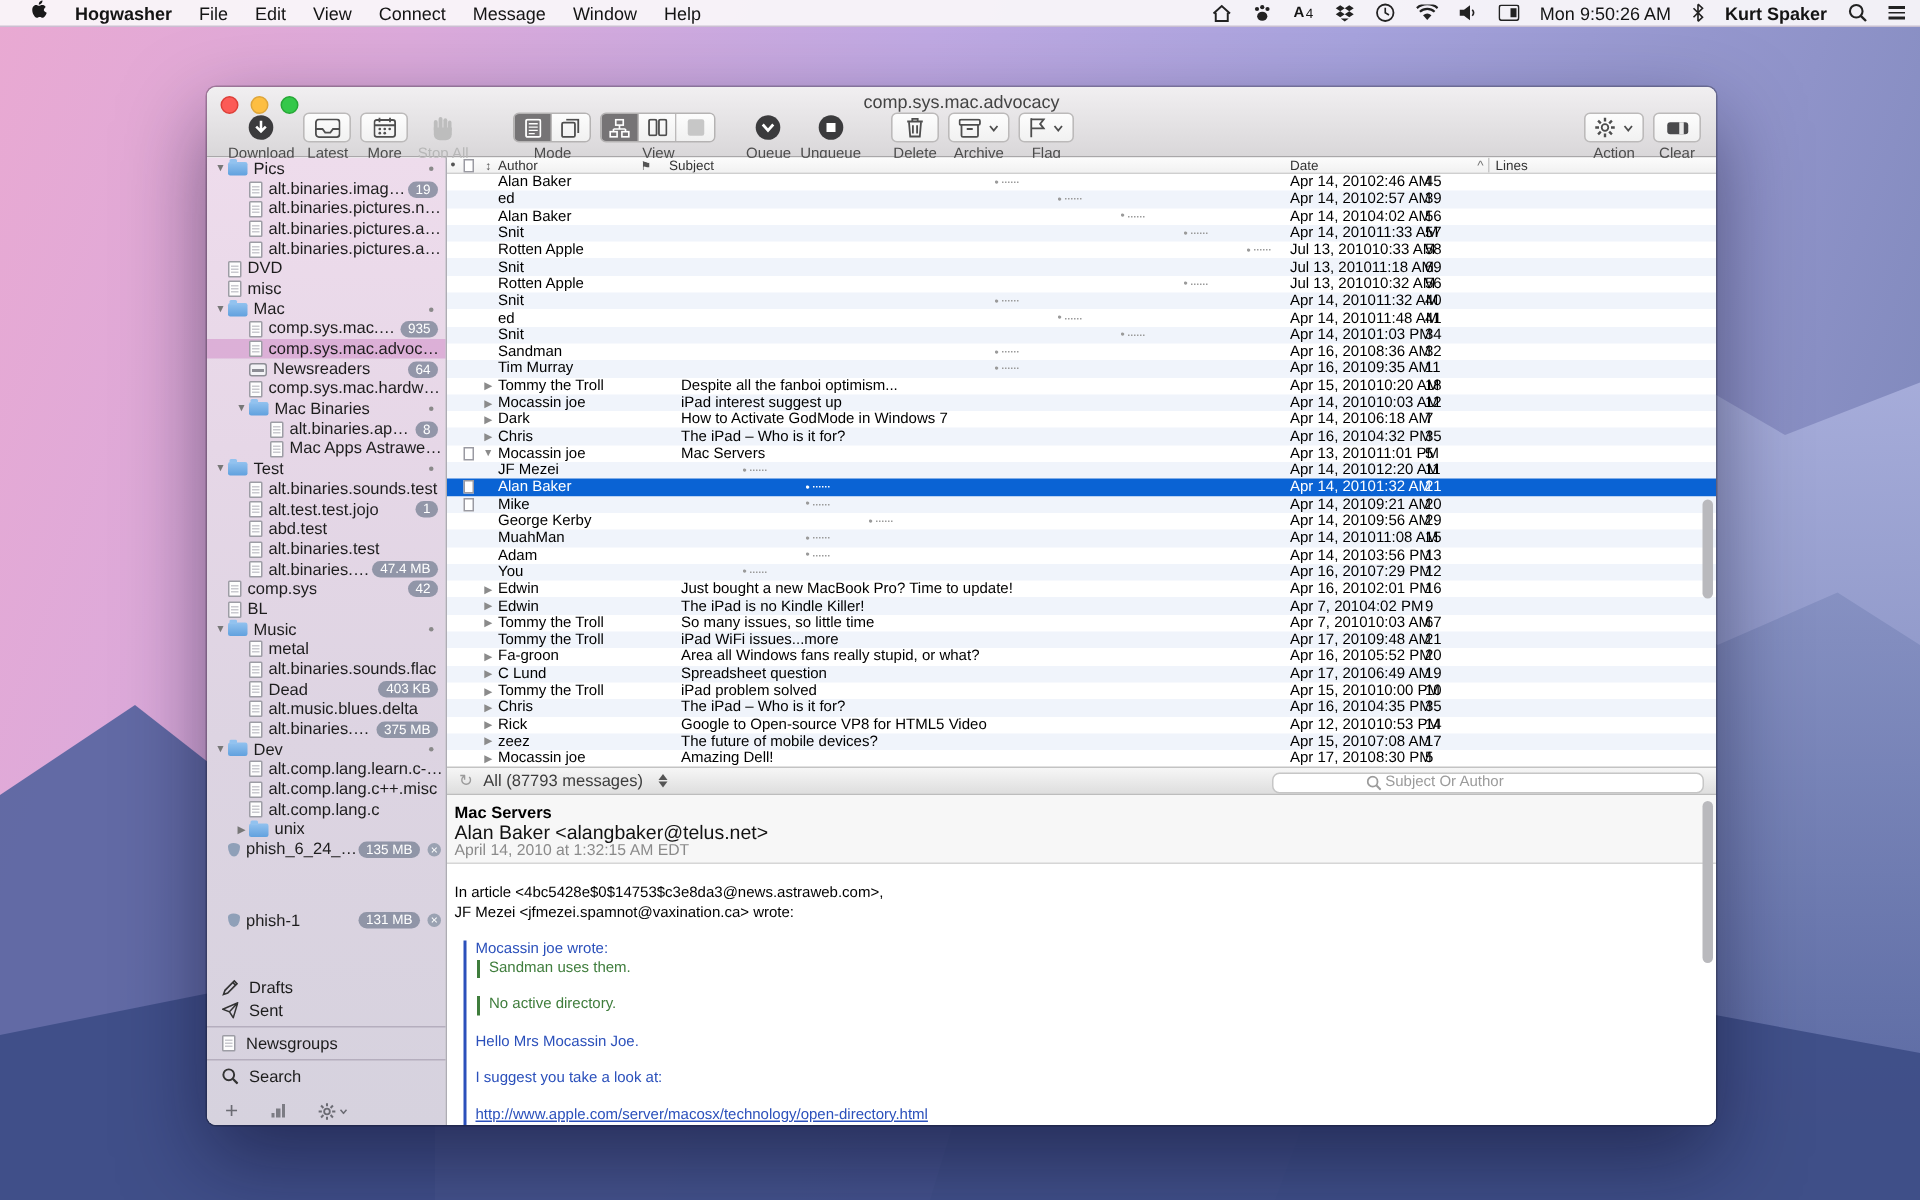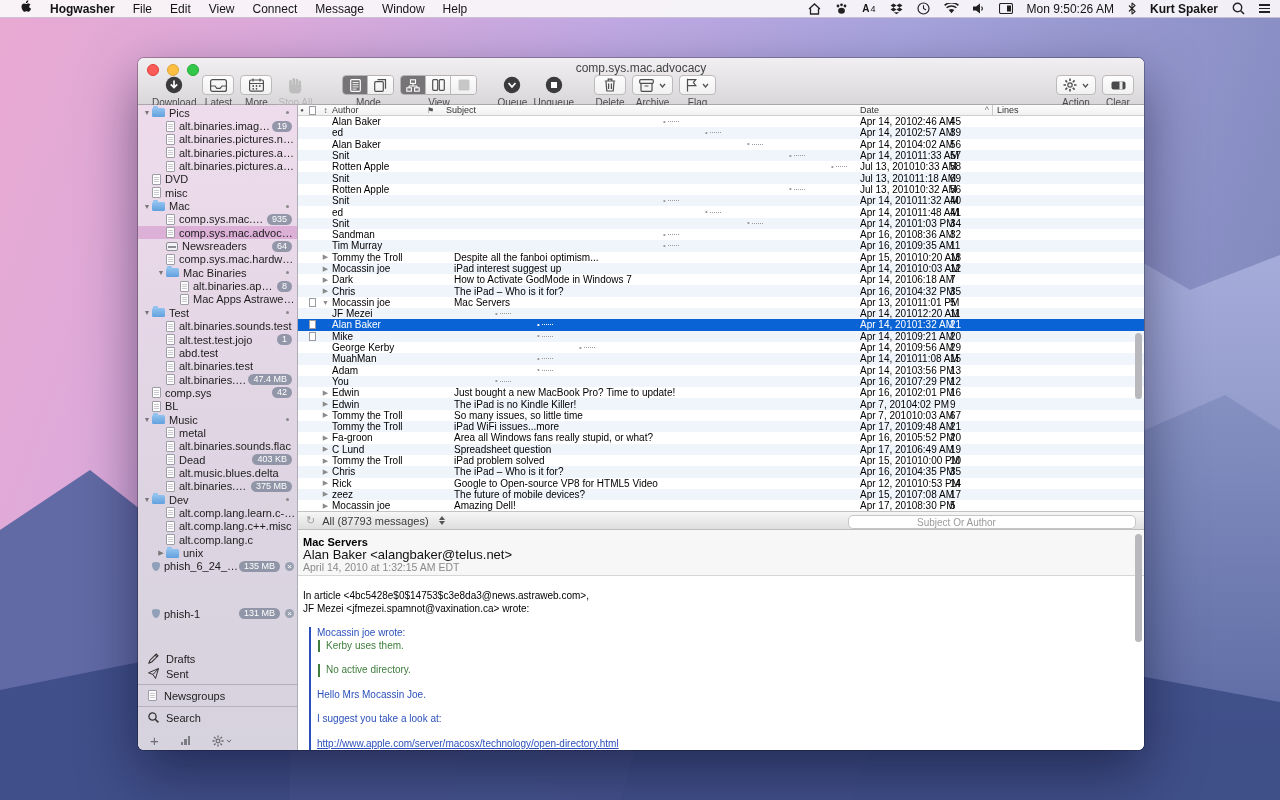--- a/index.html
+++ b/index.html
@@ -117,21 +117,21 @@
   
   .statusbar { height:19px; flex:none; background:linear-gradient(#f6f6f6,#dedede);
     border-top:1px solid #c3c3c3; border-bottom:1px solid #bdbdbd;
     display:flex; align-items:center; font-size:11px; color:#3c3c3c; padding:0 8px; position:relative;}
   .refresh{color:#9a9a9a; font-size:11px; margin-right:7px;}
   .stepper{display:inline-flex; flex-direction:column; margin-left:10px; gap:1px;}
   .stepper i{width:0;height:0;border-left:3.5px solid transparent;border-right:3.5px solid transparent;}
   .stepper .up{border-bottom:4px solid #555;}
   .stepper .dn{border-top:4px solid #555;}
   .searchfield{position:absolute; right:8px; top:2.5px; width:288px; height:14px; background:#fff;
-    border:1px solid #c6c6c6; border-radius:5px; display:flex; align-items:center; justify-content:center;flex-direction:column;}
+    border:1px solid #c6c6c6; border-radius:5px; display:flex; align-items:center; justify-content:center;}
   .searchfield input{border:none; outline:none; width:150px; font-size:10px; color:#333; text-align:left;
     font-family:"Liberation Sans",sans-serif;}
   .searchfield input::placeholder{color:#9b9b9b;}
 
   
   .msg { flex:1; position:relative; overflow:hidden; background:#fff; border-radius:0 0 6px 0;}
   .msg-head { padding:6px 0 0 5px; background:#f7f7f7; border-bottom:1px solid #d6d6d6; height:46px;}
   .msg-subj { font-size:11px; font-weight:bold; color:#000; line-height:13px;}
   .msg-from { font-size:13px; color:#111; line-height:12px;}
   .msg-date { font-size:10.5px; color:#8a8a8a; line-height:12px;}
@@ -1390,21 +1390,21 @@
           <div class="msg-subj">Mac Servers</div>
           <div class="msg-from">Alan Baker &lt;alangbaker@telus.net&gt;</div>
           <div class="msg-date">April 14, 2010 at 1:32:15 AM EDT</div>
         </div>
         <div class="msg-body">
           <p>In article &lt;4bc5428e$0$14753$c3e8da3@news.astraweb.com&gt;,</p>
           <p>JF Mezei &lt;jfmezei.spamnot@vaxination.ca&gt; wrote:</p>
           <div class="bq">
             <p>Mocassin joe wrote:</p>
             <div class="bq-green">
-                <p style="margin-bottom: 12px;">Kerby uses them.</p>
+                <p style="margin-bottom: 12px;">Sandman uses them.</p>
                 <p>No active directory.</p>
               </div>
             <div class="gap"></div>
             <div>
                 <p style="margin-bottom: 12px;">Hello Mrs Mocassin Joe.</p>
                 <p style="margin-bottom: 12px;">I suggest you take a look at:</p>
               </div>
             <p><a href="#">http://www.apple.com/server/macosx/technology/open-directory.html</a></p>
           </div>
 

